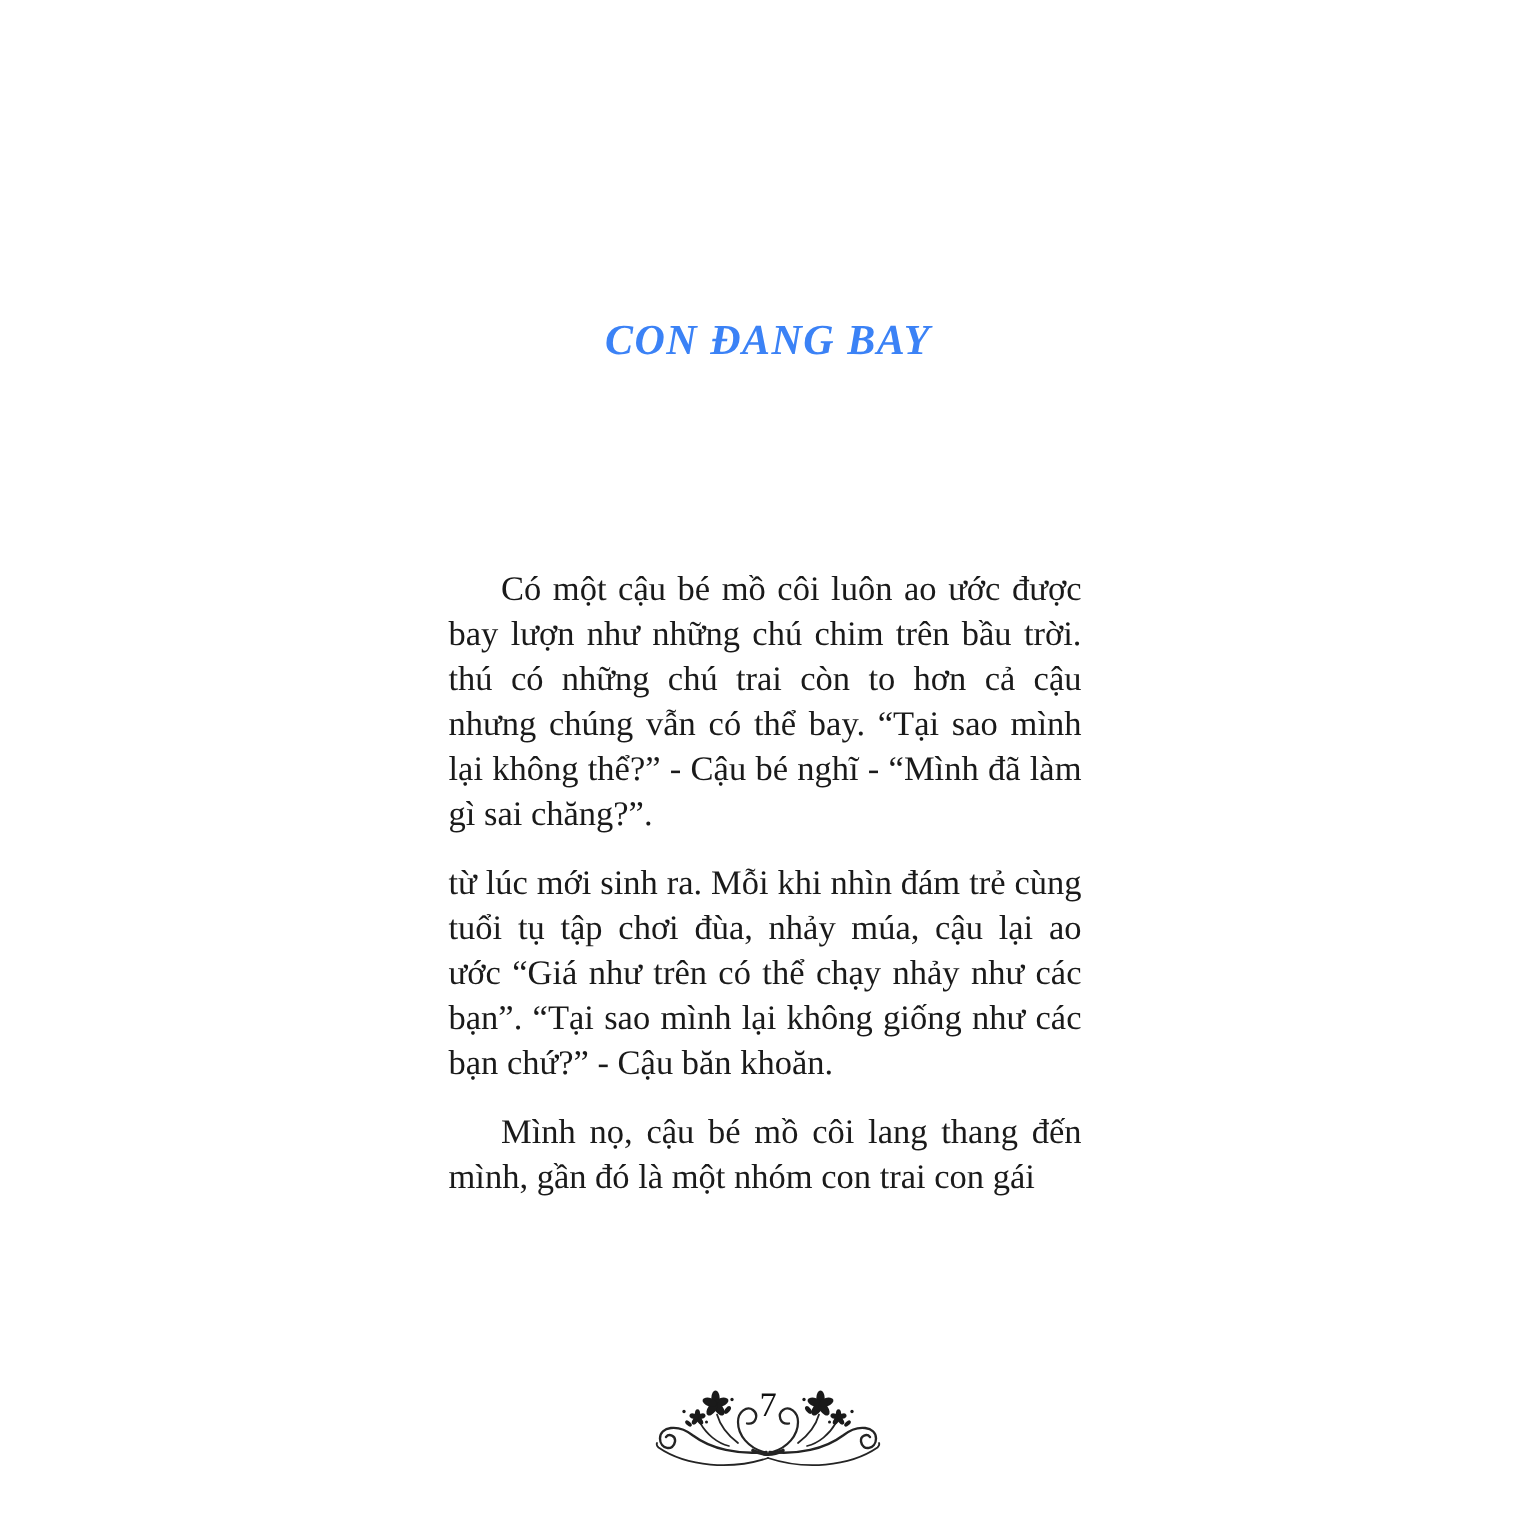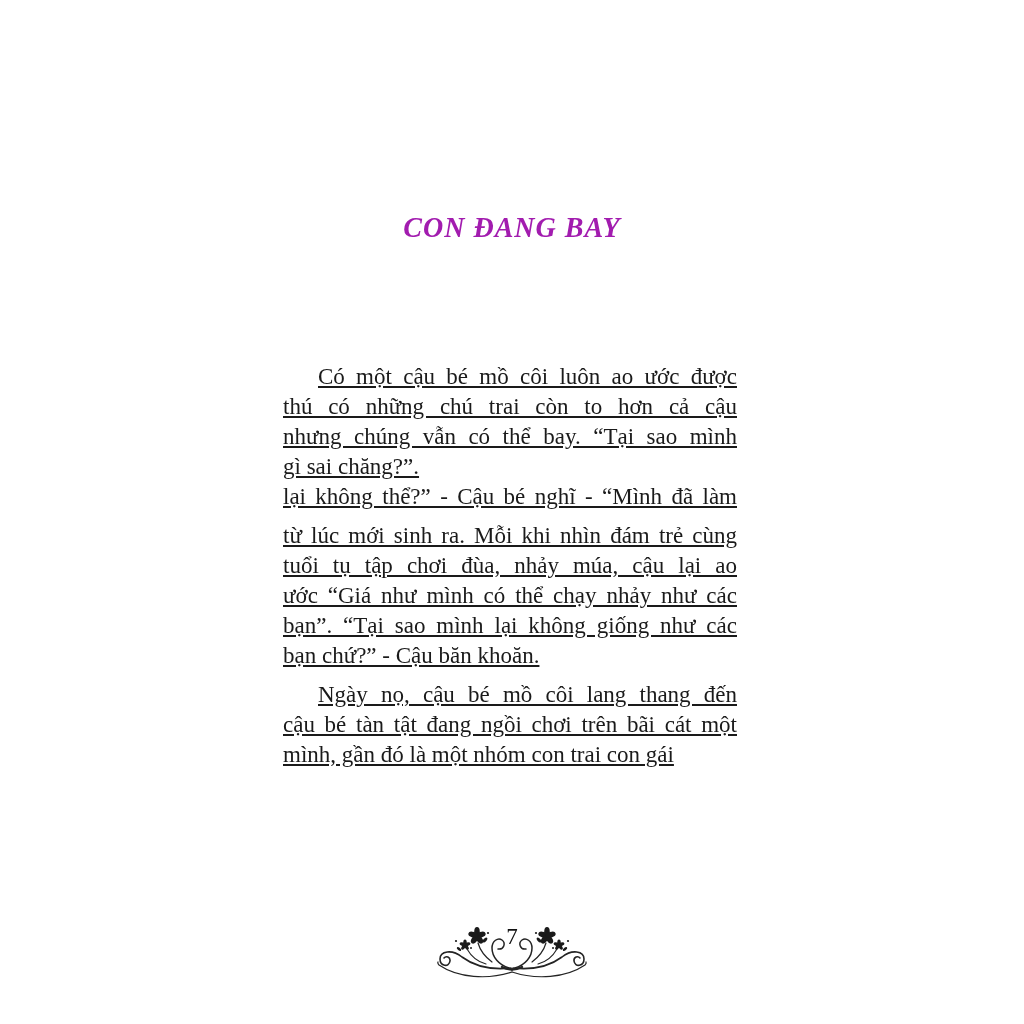--- a/index.html
+++ b/index.html
@@ -12,32 +12,32 @@
     overflow:hidden;
   }
   .chapter-title{
     position:absolute;
     top:212px;left:0;width:100%;
     text-align:center;
     font-size:28px;
     font-weight:bold;
     font-style:italic;
     letter-spacing:1px;
-    color:#a21caf;
+    color:#3b82f6;
     transform:scaleY(1.02);
   }
   .text-block{
     position:absolute;
     left:283px;top:362px;
     width:454px;
     font-size:23px;
     line-height:30px;
     color:#1a1a1a;
   }
-  .paragraph{margin:0;text-decoration:underline;}
+  .paragraph{margin:16px;}
   .paragraph + .paragraph{margin-top:9px;}
   .line{
     text-align:justify;
     text-align-last:justify;
     white-space:normal;
   }
   .line.last{text-align-last:left;}
   .line.first{text-indent:35px;}
   .footer{
     position:absolute;
@@ -59,35 +59,35 @@
 </head>
 <body>
 
 <div class="page">
 
   <div class="chapter-title">CON ĐANG BAY</div>
 
   <div class="text-block">
       <div class="paragraph">
         <div class="line first">Có một cậu bé mồ côi luôn ao ước được</div>
+        <div class="line">bay lượn như những chú chim trên bầu trời.</div>
         <div class="line">thú có những chú trai còn to hơn cả cậu</div>
         <div class="line">nhưng chúng vẫn có thể bay. “Tại sao mình</div>
+        <div class="line">lại không thể?” - Cậu bé nghĩ - “Mình đã làm</div>
         <div class="line last">gì sai chăng?”.</div>
-        <div class="line">lại không thể?” - Cậu bé nghĩ - “Mình đã làm</div>
       </div>
       <div class="paragraph">
         <div class="line">từ lúc mới sinh ra. Mỗi khi nhìn đám trẻ cùng</div>
         <div class="line">tuổi tụ tập chơi đùa, nhảy múa, cậu lại ao</div>
-        <div class="line">ước “Giá như mình có thể chạy nhảy như các</div>
+        <div class="line">ước “Giá như trên có thể chạy nhảy như các</div>
         <div class="line">bạn”. “Tại sao mình lại không giống như các</div>
         <div class="line last">bạn chứ?” - Cậu băn khoăn.</div>
       </div>
       <div class="paragraph">
-        <div class="line first">Ngày nọ, cậu bé mồ côi lang thang đến</div>
-        <div class="line">cậu bé tàn tật đang ngồi chơi trên bãi cát một</div>
+        <div class="line first">Mình nọ, cậu bé mồ côi lang thang đến</div>
         <div class="line last">mình, gần đó là một nhóm con trai con gái</div>
       </div>
     </div>
 
   <div class="footer">
     <svg class="flourish" width="160" height="72" viewBox="0 0 160 72" fill="none" stroke="#242424" stroke-width="1.5" stroke-linecap="round">
       <defs>
         <g id="flower-main">
           <ellipse rx="2.8" ry="5" cy="-4" fill="#1a1a1a" stroke="none"></ellipse>
           <ellipse rx="2.8" ry="5" cy="-4" fill="#1a1a1a" stroke="none" transform="rotate(72)"></ellipse>

